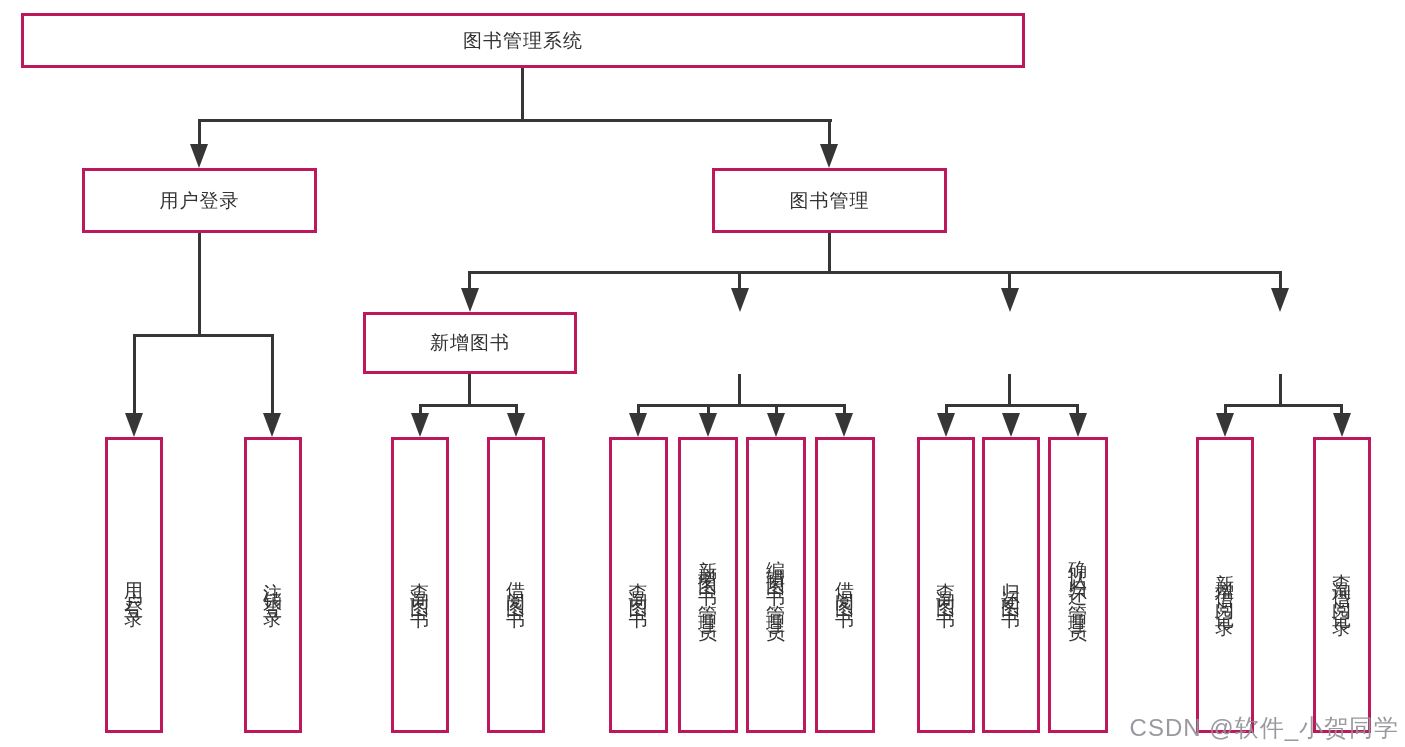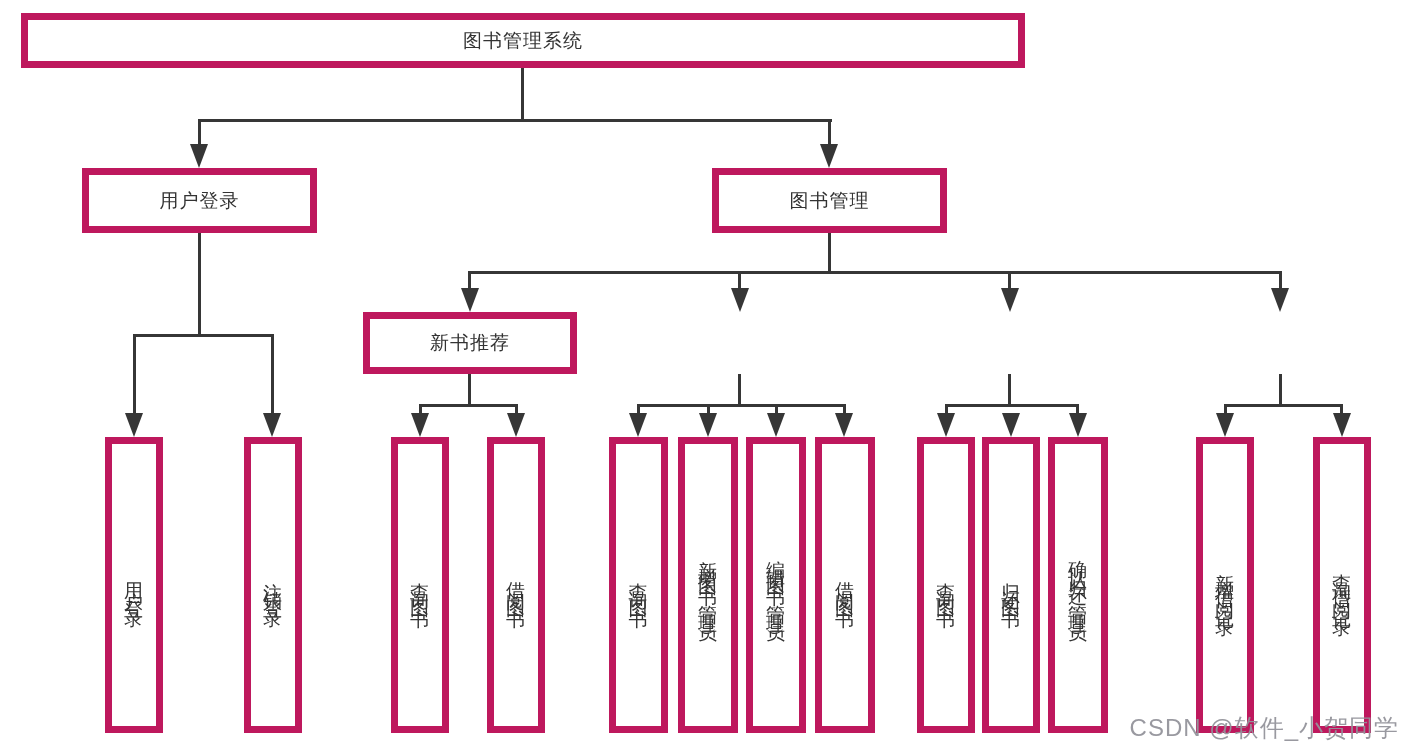--- a/index.html
+++ b/index.html
@@ -8,21 +8,21 @@
     width: 1405px;
     height: 747px;
     background: #ffffff;
     font-family: "Liberation Sans", "DejaVu Sans", sans-serif;
     color: #333333;
     overflow: hidden;
   }
   .box {
     position: absolute;
     background: #ffffff;
-    border: 7px solid #be185d;
+    border: 3px solid #be185d;
     box-sizing: border-box;
     display: flex;
     align-items: center;
     justify-content: center;
     z-index: 2;
   }
   .hlabel {
     font-size: 19px;
     letter-spacing: 1px;
     white-space: nowrap;
@@ -95,21 +95,21 @@
   <div class="vl" style="left:468px; top:271px; width:3px; height:20px;"></div>
   <div class="vl" style="left:738px; top:271px; width:3px; height:20px;"></div>
   <div class="vl" style="left:1008px; top:271px; width:3px; height:20px;"></div>
   <div class="vl" style="left:1279px; top:271px; width:3px; height:20px;"></div>
   <div class="ah" style="left:461px; top:288px;"></div>
   <div class="ah" style="left:731px; top:288px;"></div>
   <div class="ah" style="left:1001px; top:288px;"></div>
   <div class="ah" style="left:1271px; top:288px;"></div>
 
   <div class="box" style="left:363px; top:312px; width:214px; height:62px;">
-    <span class="hlabel">新书推荐</span>
+    <span class="hlabel">新增图书</span>
   </div>
 
   <div class="vl" style="left:468px; top:374px; width:3px; height:33px;"></div>
   <div class="hl" style="left:419px; top:404px; width:99px; height:3px;"></div>
   <div class="vl" style="left:419px; top:404px; width:3px; height:12px;"></div>
   <div class="vl" style="left:515px; top:404px; width:3px; height:12px;"></div>
   <div class="ah" style="left:411px; top:413px;"></div>
   <div class="ah" style="left:507px; top:413px;"></div>
 
   <div class="vl" style="left:738px; top:374px; width:3px; height:33px;"></div>

